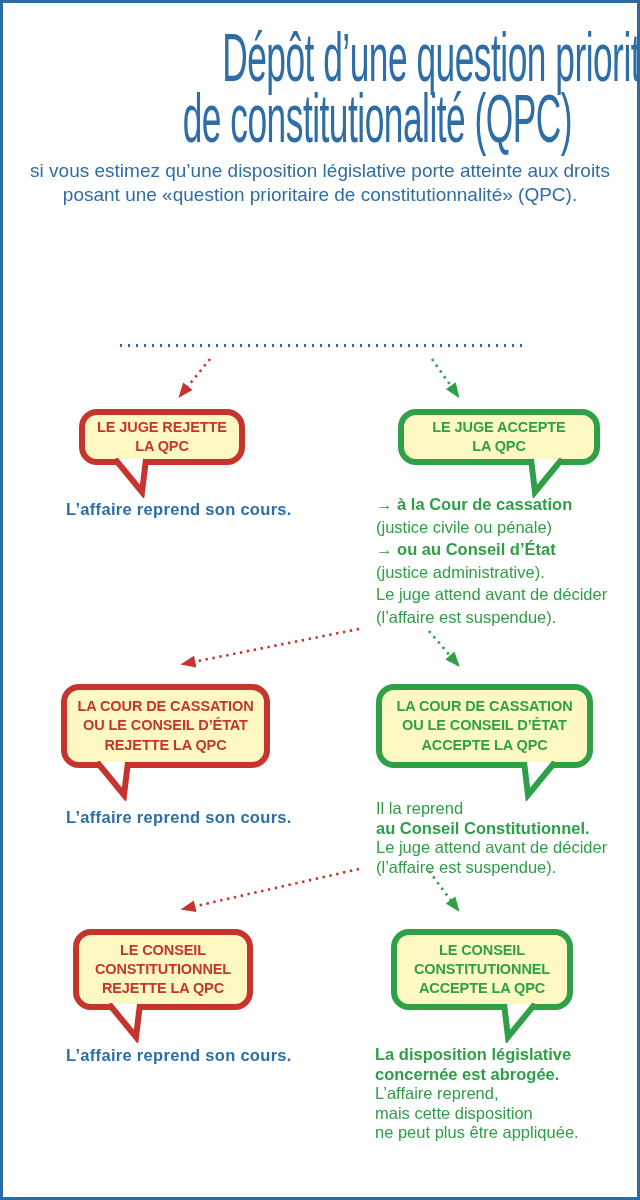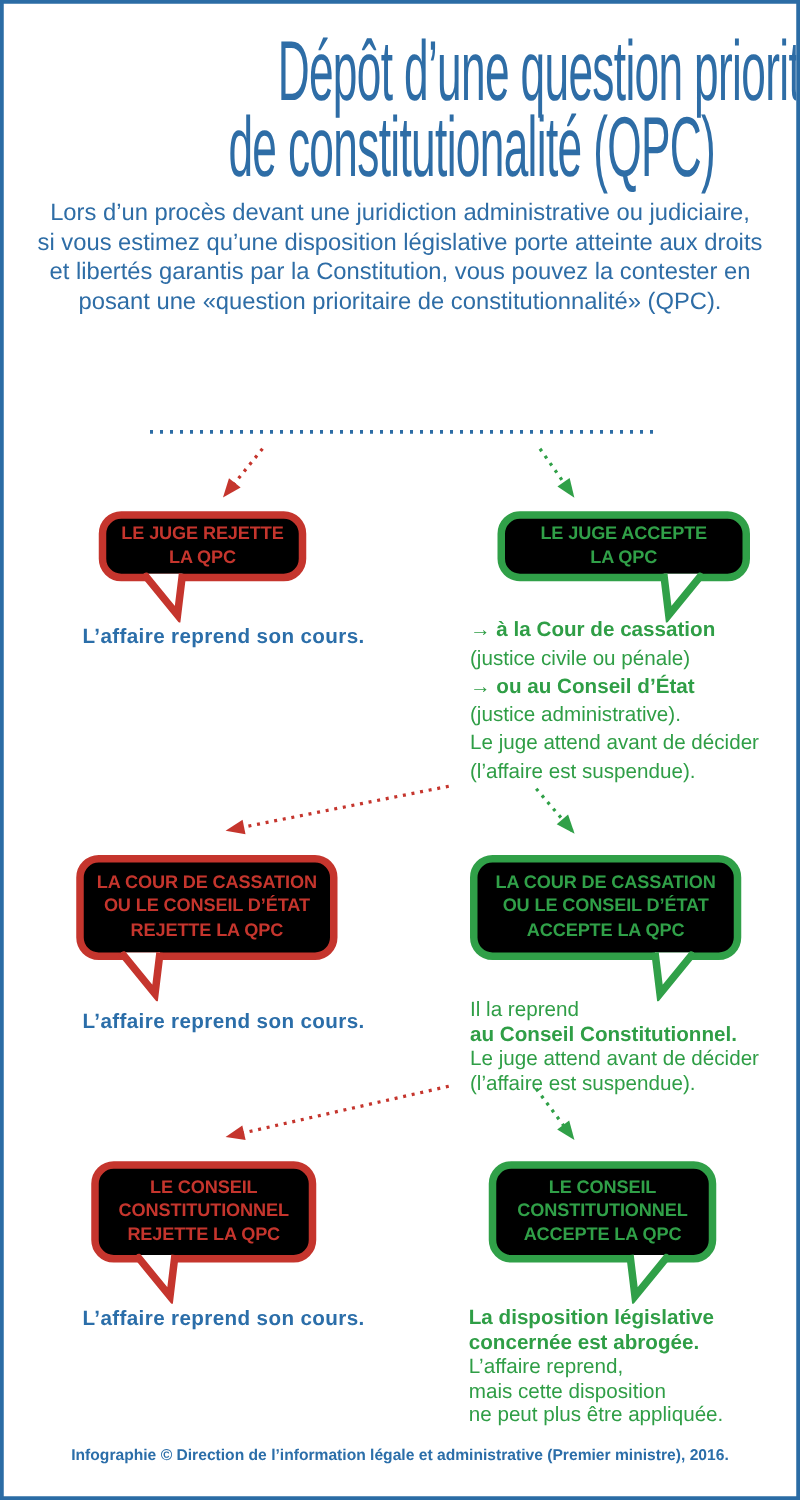--- a/index.html
+++ b/index.html
@@ -21,21 +21,21 @@
   .step1{top:290px;left:0;right:0;text-align:center;color:#2470ad;
          font-weight:bold;font-size:17.5px;line-height:24px;letter-spacing:.2px;z-index:2;}
   
   .sep{top:341px;left:117px;width:407px;height:3px;z-index:2;
        background-image:repeating-linear-gradient(to right,#2b6ca5 0 2.5px,transparent 2.5px 8px);}
   
   .arrows{top:0;left:0;z-index:1;}
   .dr{stroke:#c5352d;stroke-width:2.6;stroke-dasharray:2.4 4.6;fill:none;}
   .dg{stroke:#30a048;stroke-width:2.6;stroke-dasharray:2.4 4.6;fill:none;}
   
-  .bubble{position:absolute;background:#000000;border:6px solid;border-radius:18px;
+  .bubble{position:absolute;background:#fef9c3;border:6px solid;border-radius:18px;
           display:flex;flex-direction:column;align-items:center;justify-content:center;
           text-align:center;font-weight:bold;font-size:14.5px;line-height:1.32;
           letter-spacing:-0.1px;z-index:2;box-sizing:border-box;}
   .bubble.red{border-color:#c5352d;color:#c5352d;}
   .bubble.green{border-color:#30a048;color:#30a048;}
   .bubble div{white-space:nowrap;}
   .tail{position:absolute;top:calc(100% - 1px);left:26px;}
   .tail.g{left:auto;right:28px;}
   
   .blue-note{position:absolute;color:#2b6ea9;font-weight:bold;font-size:16.5px;
@@ -69,23 +69,21 @@
     <line class="dr" x1="356" y1="866" x2="180" y2="906" marker-end="url(#mr)"></line>
     <line class="dg" x1="426" y1="868" x2="455" y2="907" marker-end="url(#mg)"></line>
   </svg>
 
   <div class="abs title">
     <div><span class="cond">Dépôt d’une question prioritaire</span></div>
     <div><span class="cond">de constitutionalité (QPC)</span></div>
   </div>
 
   <div class="abs intro">
-    <div>Lors d’un procès devant une juridiction administrative ou judiciaire,</div>
     <div>si vous estimez qu’une disposition législative porte atteinte aux droits</div>
-    <div>et libertés garantis par la Constitution, vous pouvez la contester en</div>
     <div>posant une «question prioritaire de constitutionnalité» (QPC).</div>
   </div>
 
   <div class="abs step1">
   </div>
 
   <div class="abs sep"></div>
 
   <div class="bubble red" style="left:76px;top:406px;width:166px;height:56px;">
     <div>LE JUGE REJETTE</div>
@@ -159,15 +157,14 @@
   <div class="blue-note" style="left:63px;top:1043px;">L’affaire reprend son cours.</div>
 
   <div class="gblock lh-sm" style="left:372px;top:1042px;">
     <div class="b">La disposition législative</div>
     <div class="b">concernée est abrogée.</div>
     <div>L’affaire reprend,</div>
     <div>mais cette disposition</div>
     <div>ne peut plus être appliquée.</div>
   </div>
 
-  <div class="abs footer">Infographie © Direction de l’information légale et administrative (Premier ministre), 2016.</div>
 
 </div>
 
 </body></html>

